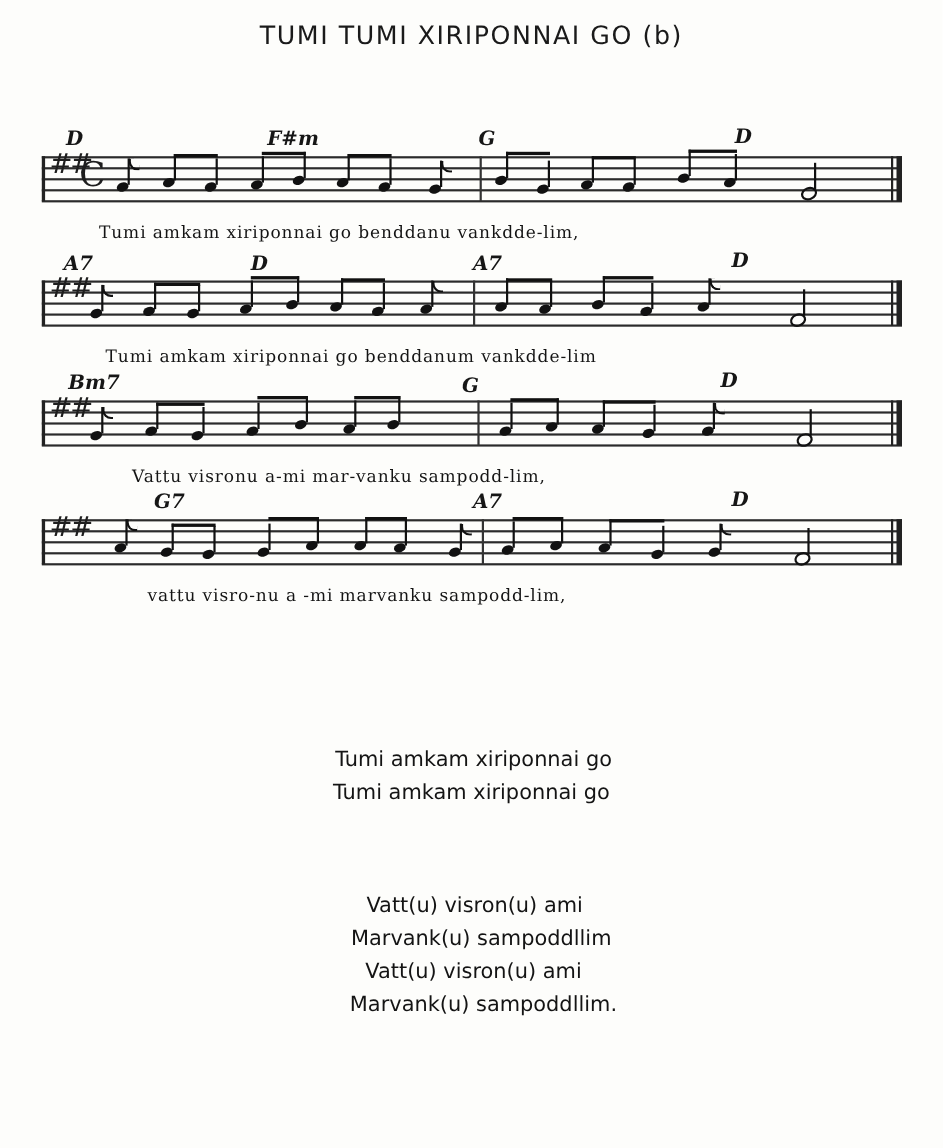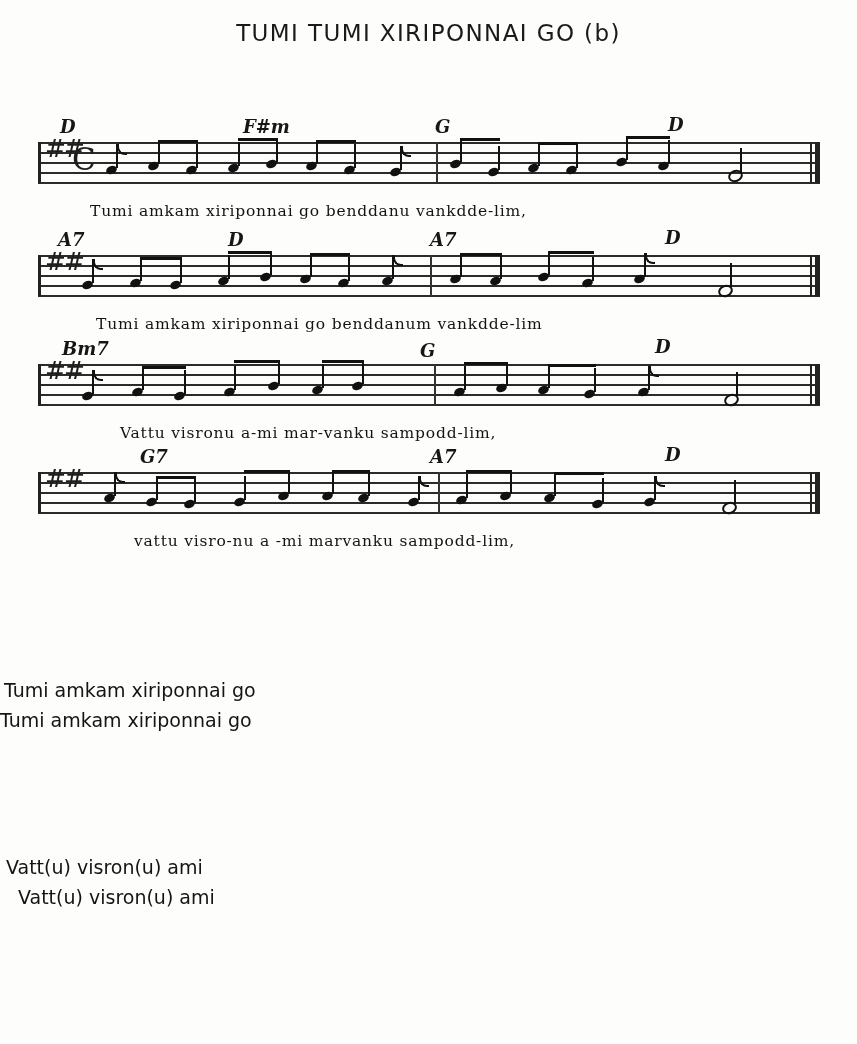--- a/index.html
+++ b/index.html
@@ -177,27 +177,28 @@
     font-size: 15.5px;
     letter-spacing: 0.8px;
     color: #141414;
     white-space: nowrap;
   }
 
   
   .verse {
     position: absolute;
     width: 857px;
+    text-align: center;
     font-size: 19px;
     line-height: 30px;
     color: #141414;
     font-family: "DejaVu Sans", sans-serif;
   }
   .verse1 { top: 675px; }
-  .verse2 { top: 852px; }
+  .verse2 { top: 808px; }
   .verse .ln { display: block; }
   .verse1 .ln:nth-child(1) { padding-left: 4px; }
   .verse1 .ln:nth-child(2) { padding-left: 0px; }
   .verse1 .ln:nth-child(3) { padding-left: 14px; }
   .verse1 .ln:nth-child(4) { padding-left: 0px; }
   .verse2 .ln:nth-child(1) { padding-left: 6px; }
   .verse2 .ln:nth-child(2) { padding-left: 18px; }
   .verse2 .ln:nth-child(3) { padding-left: 4px; }
   .verse2 .ln:nth-child(4) { padding-left: 22px; }
 </style>
@@ -481,16 +482,18 @@
     <div class="lyric-line" style="top:62px; padding-left:96px;">vattu visro-nu a -mi    marvanku sampodd-lim,</div>
   </div>
 
   <div class="verse verse1">
     <span class="ln">Tumi amkam xiriponnai go</span>
     <span class="ln">Tumi amkam xiriponnai go</span>
   </div>
 
   <div class="verse verse2">
     <span class="ln">Vatt(u) visron(u) ami</span>
+    <span class="ln">Marvank(u) sampoddllim</span>
     <span class="ln">Vatt(u) visron(u) ami</span>
+    <span class="ln">Marvank(u) sampoddllim.</span>
   </div>
 
 </div>
 
 </body></html>

